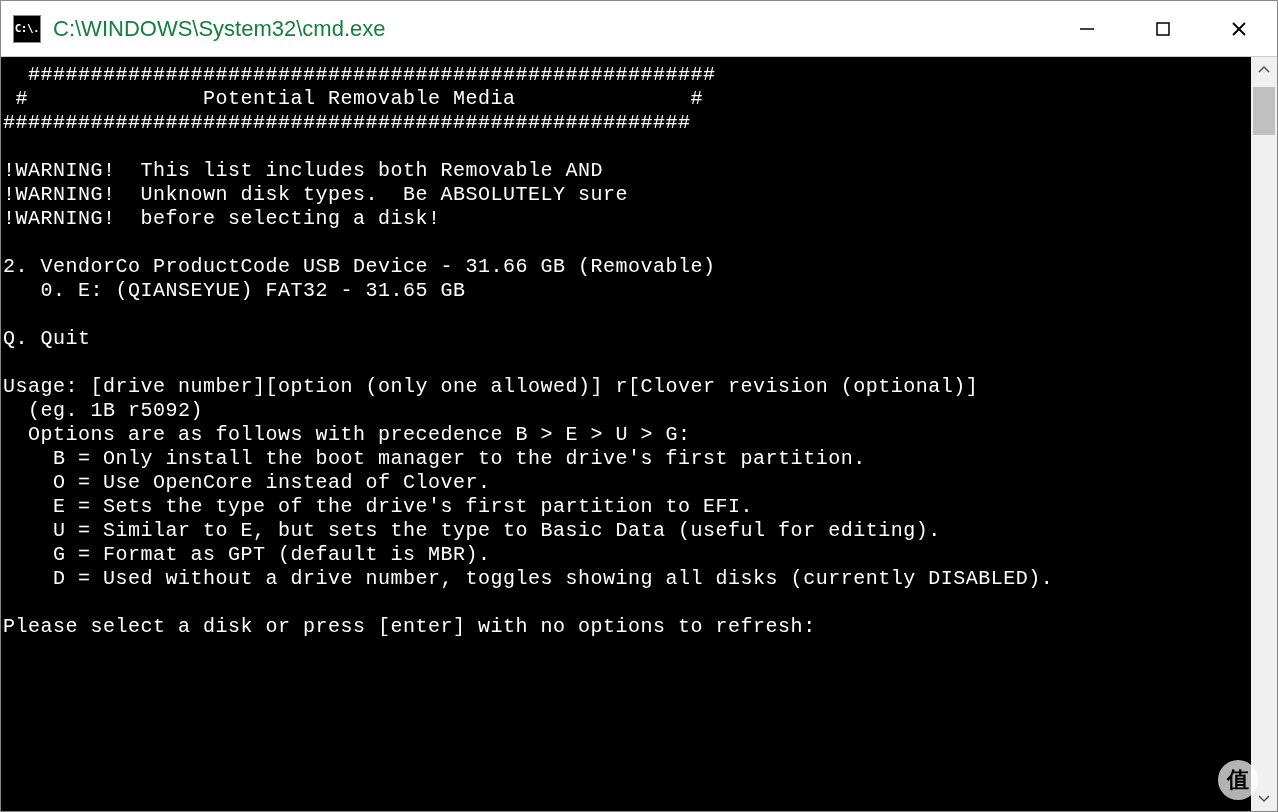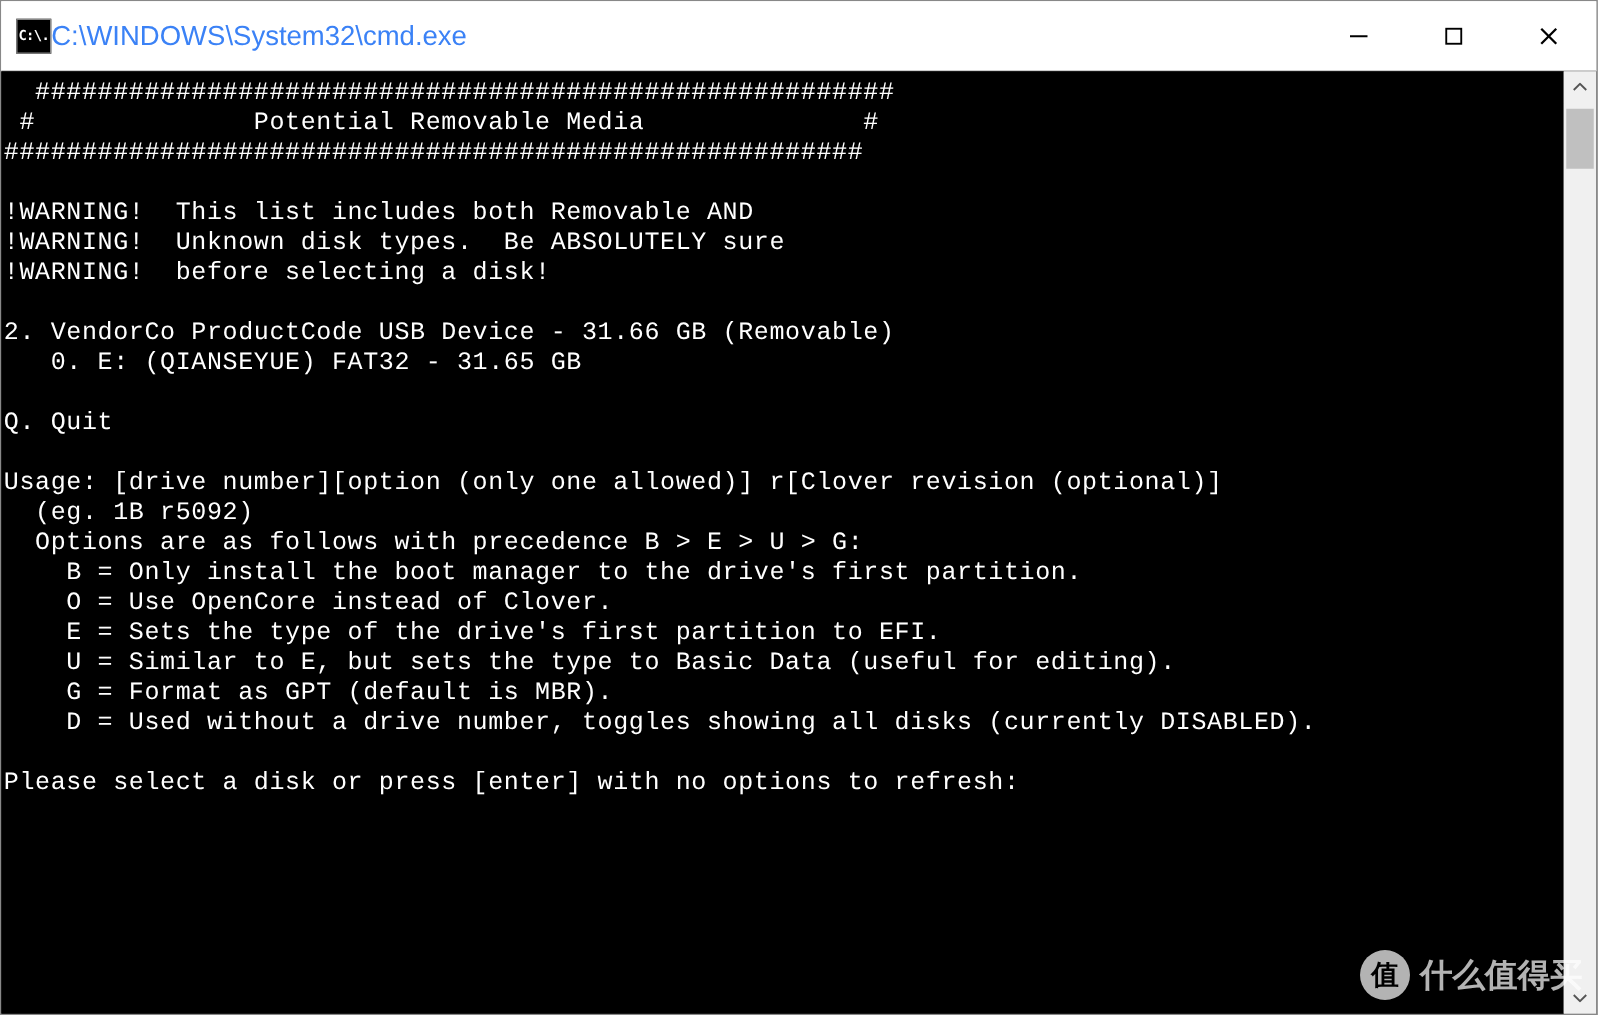--- a/index.html
+++ b/index.html
@@ -40,22 +40,23 @@
       font-family: monospace;
       font-size: 11px;
       font-weight: bold;
       display: flex;
       align-items: center;
       justify-content: center;
       border: 1px solid #888;
       letter-spacing: -0.5px;
     }
     .titlebar-text {
+      margin-left: 12px;
       font-size: 22px;
-      color: #3b82f6;
+      color: #15803d;
       flex: 1;
     }
     .titlebar-buttons {
       display: flex;
       height: 100%;
     }
     .titlebar-btn {
       width: 76px;
       height: 100%;
       display: flex;
@@ -208,14 +209,13 @@
         <svg width="12" height="8" viewBox="0 0 12 8">
             <polyline points="1,2 6,7 11,2" fill="none" stroke="#555" stroke-width="1.5"></polyline>
           </svg>
       </div>
     </div>
   </div>
 </div>
 
 <div class="watermark">
   <div class="watermark-badge">值</div>
-  <span>什么值得买</span>
 </div>
 
 </body></html>

